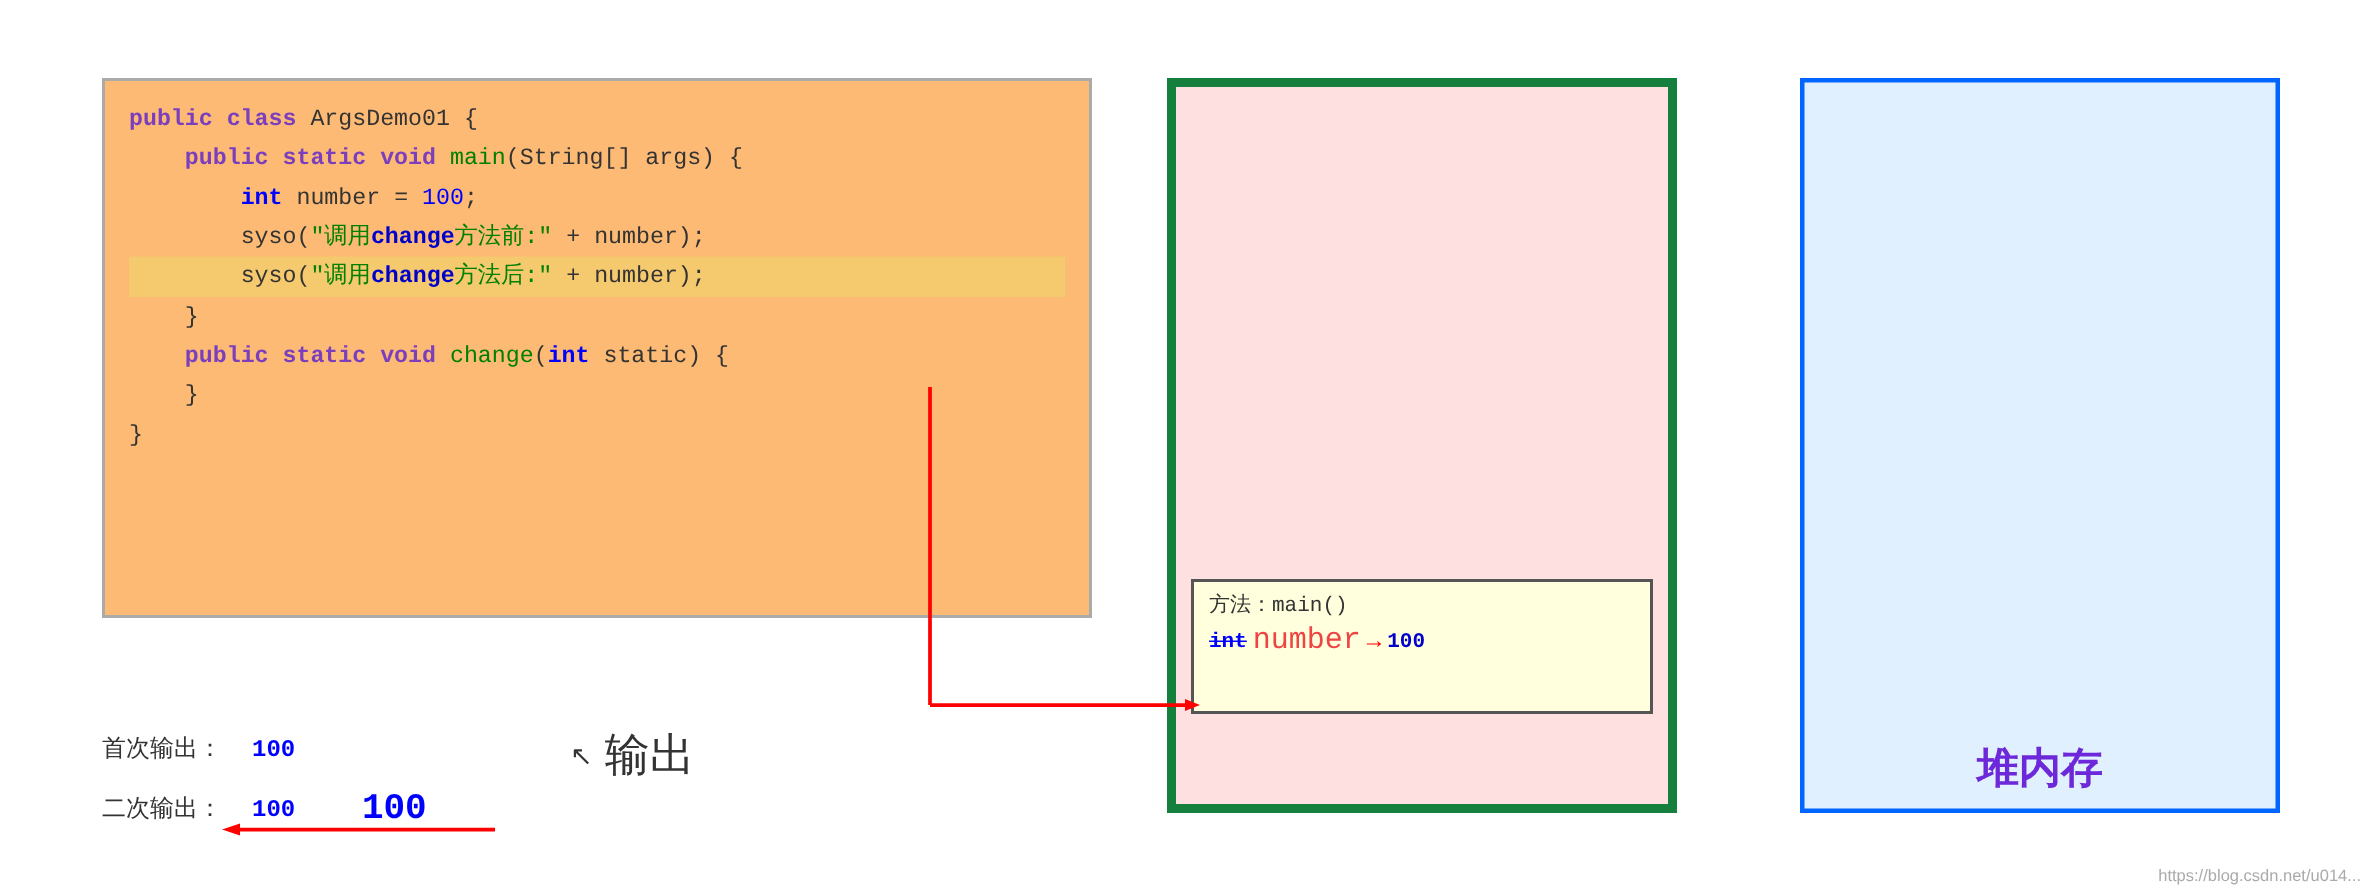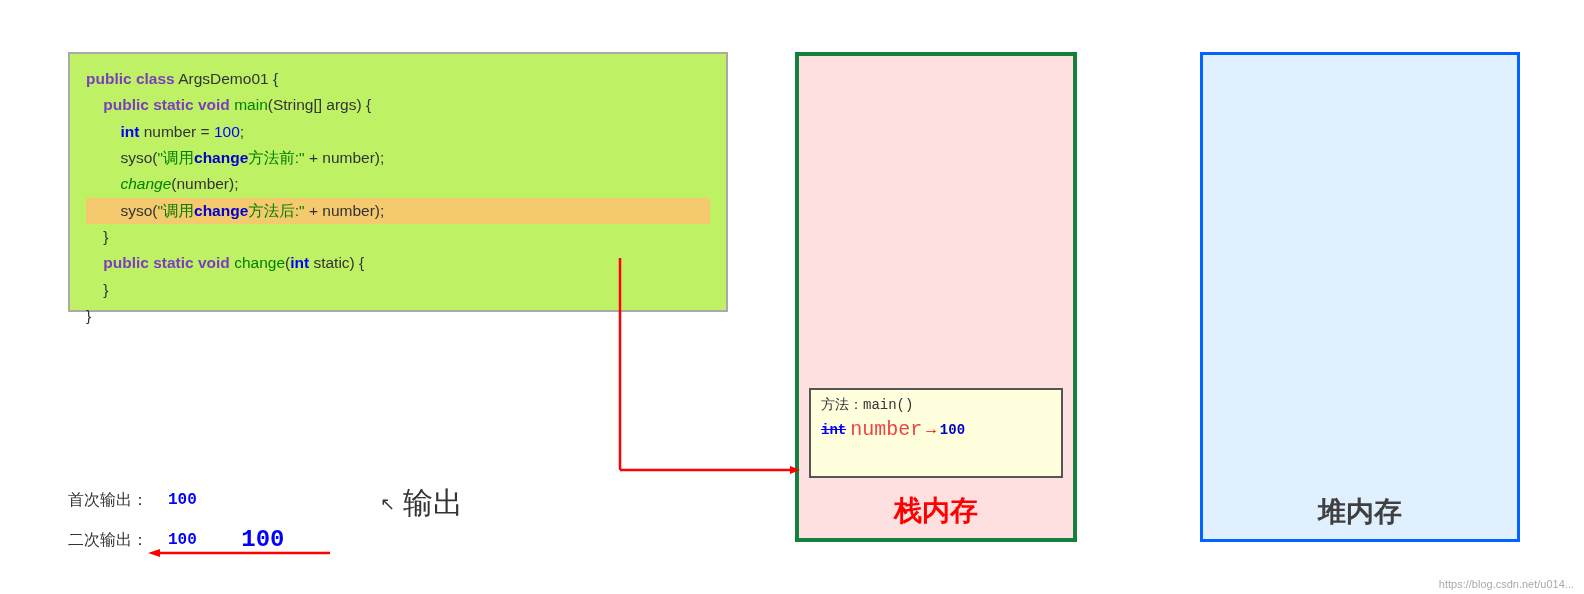--- a/index.html
+++ b/index.html
@@ -30,25 +30,25 @@
       color: #333;
       font-weight: normal;
     }
 
     
     .code-block {
       position: absolute;
       top: 52px;
       left: 68px;
       width: 660px;
-      height: 260px;
-      background: #bef264;
+      height: 360px;
+      background: #fdba74;
       border: 2px solid #aaa;
       padding: 12px 16px;
-      font-family: Liberation Sans, sans-serif;
+      font-family: Liberation Mono, monospace;
       font-size: 15.5px;
       line-height: 1.7;
     }
 
     .code-line {
       white-space: pre;
       display: block;
     }
 
     .code-highlighted {
@@ -62,25 +62,25 @@
     .kw-green { color: #008000; }
     .str { color: #008000; }
     .num { color: #0000FF; }
     .italic { font-style: italic; }
     .normal { color: #333; }
 
     
     .stack-box {
       position: absolute;
       top: 52px;
-      left: 795px;
-      width: 282px;
+      left: 778px;
+      width: 340px;
       height: 490px;
       background: #ffe0e0;
-      border: 4px solid #15803d;
+      border: 6px solid #15803d;
     }
 
     .stack-label {
       position: absolute;
       bottom: 8px;
       left: 0;
       right: 0;
       text-align: center;
       color: #ff0000;
       font-size: 28px;
@@ -151,21 +151,21 @@
       background: #e0f0ff;
       border: 3px solid #0066ff;
     }
 
     .heap-label {
       position: absolute;
       bottom: 8px;
       left: 0;
       right: 0;
       text-align: center;
-      color: #404040;
+      color: #6d28d9;
       font-size: 28px;
       font-weight: bold;
     }
 
     
     .output-section {
       position: absolute;
       bottom: 30px;
       left: 68px;
     }
@@ -236,39 +236,37 @@
 <body>
 
 <div class="page-container">
 
 
   <div class="code-block">
     <span class="code-line"><span class="kw">public class</span> <span class="normal">ArgsDemo01 {</span></span>
     <span class="code-line">    <span class="kw">public static void</span> <span class="kw-green">main</span><span class="normal">(String[] args) {</span></span>
     <span class="code-line">        <span class="kw-blue">int</span> <span class="normal">number = </span><span class="num">100</span><span class="normal">;</span></span>
     <span class="code-line">        <span class="normal">syso(</span><span class="str">"调用<span style="color:#0000cc;font-weight:bold;">change</span>方法前:"</span> <span class="normal">+ number);</span></span>
-    <span class="code-line">        <span class="italic kw-green">change</span><span class="normal">(number);</span></span>
     <span class="code-highlighted">        <span class="normal">syso(</span><span class="str">"调用<span style="color:#0000cc;font-weight:bold;">change</span>方法后:"</span> <span class="normal">+ number);</span></span>
     <span class="code-line">    <span class="normal">}</span></span>
     <span class="code-line">    <span class="kw">public static void</span> <span class="kw-green">change</span><span class="normal">(</span><span class="kw-blue">int</span> <span class="normal">static) {</span></span>
     <span class="code-line">    <span class="normal">}</span></span>
     <span class="code-line"><span class="normal">}</span></span>
   </div>
 
   <div class="stack-box">
     <div class="method-frame">
       <div class="method-frame-title">方法：main()</div>
       <div class="method-var-line">
         <span class="var-int">int</span>
         <span class="var-name">number</span>
         <span class="arrow-right">→</span>
         <span class="var-value">100</span>
       </div>
     </div>
-    <div class="stack-label">栈内存</div>
   </div>
 
   <div class="heap-box">
     <div class="heap-label">堆内存</div>
   </div>
 
   <div class="output-label-box">
     <span class="cursor-icon">↖</span>
     <span class="output-big-label">输出</span>
   </div>

